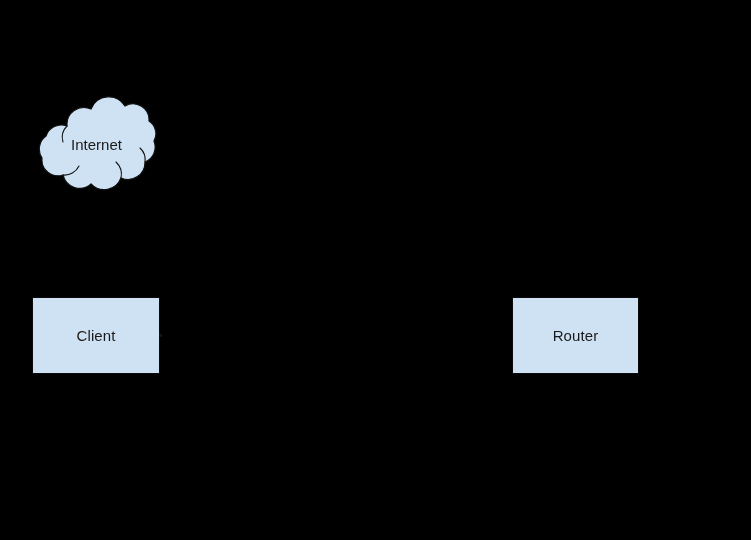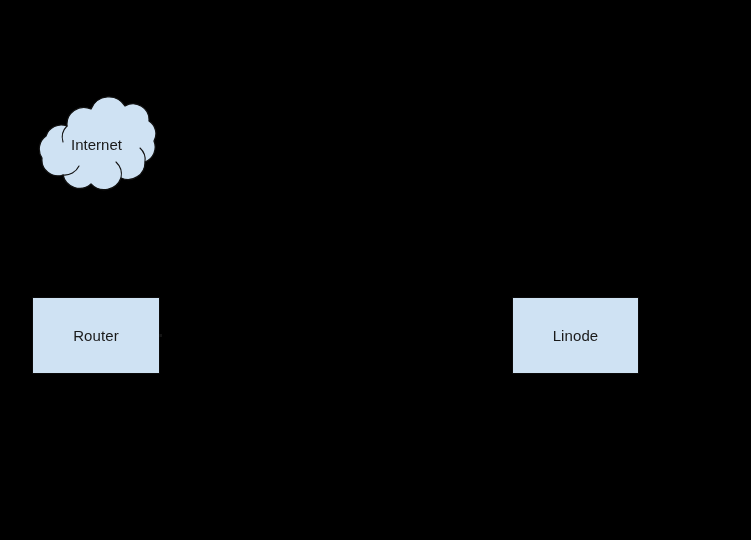--- a/index.html
+++ b/index.html
@@ -95,22 +95,22 @@
                A 16 16 0 0 1 34 30 Z" fill="#cfe2f3" stroke="#111111" stroke-width="1.3" stroke-linejoin="round"></path>
       <path d="M 34 30 A 16 16 0 0 0 30 46" fill="none" stroke="#111111" stroke-width="1.1" stroke-linecap="round"></path>
       <path d="M 112 66 A 16 16 0 0 0 107 52" fill="none" stroke="#111111" stroke-width="1.1" stroke-linecap="round"></path>
       <path d="M 88 82 A 17 17 0 0 0 83 66" fill="none" stroke="#111111" stroke-width="1.1" stroke-linecap="round"></path>
       <path d="M 30 79 A 16 16 0 0 0 46 70" fill="none" stroke="#111111" stroke-width="1.1" stroke-linecap="round"></path>
     </svg>
     <div class="cloud-label">Internet</div>
   </div>
 
   <div class="node box" style="left:32px; top:249px; width:128px; height:77px;">
-    <span class="node-label">Router</span>
+    <span class="node-label">Client</span>
   </div>
   <div class="stub" style="left:159px; top:286px; width:3px; height:3px;"></div>
 
   <div class="node box" style="left:512px; top:249px; width:127px; height:77px;">
-    <span class="node-label">Linode</span>
+    <span class="node-label">Router</span>
   </div>
 
 
 </div>
 
 </body></html>

